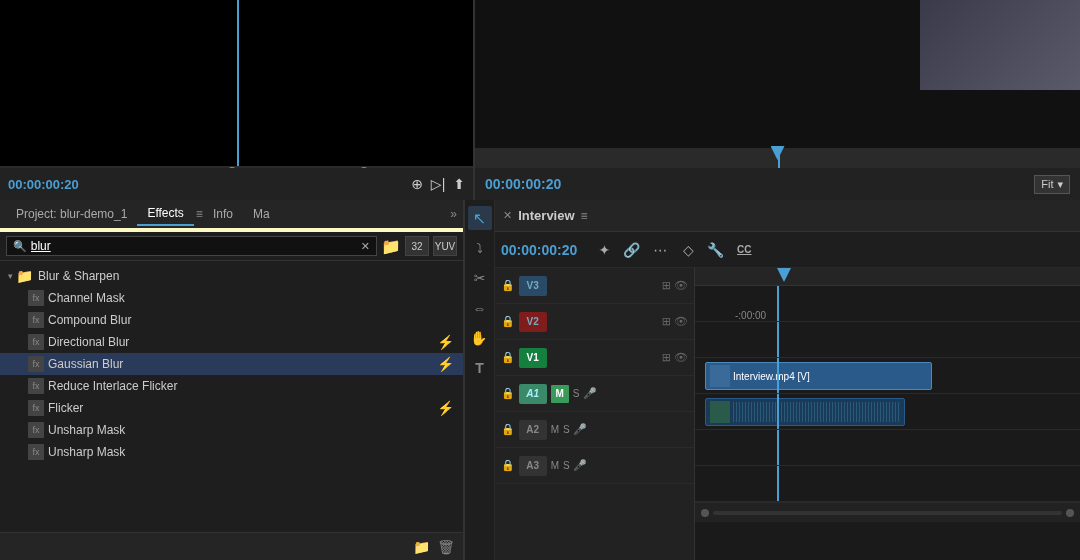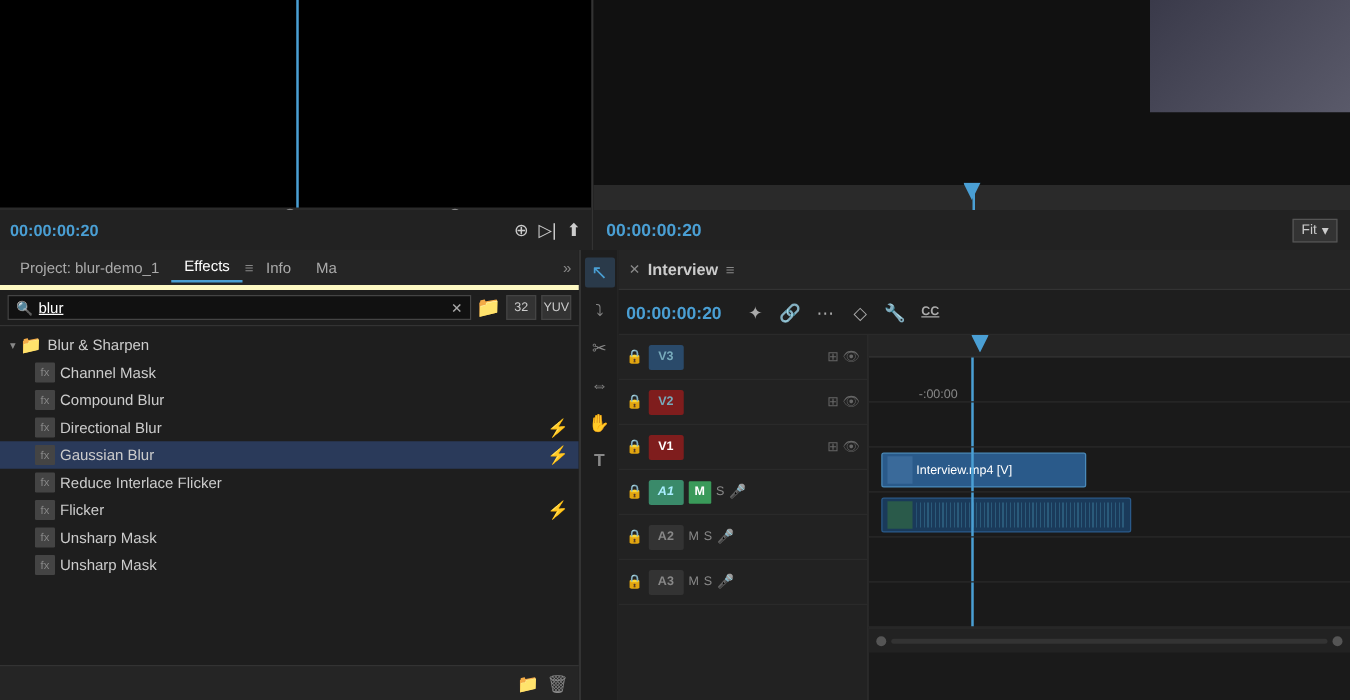--- a/index.html
+++ b/index.html
@@ -388,21 +388,21 @@
       display: flex;
       align-items: center;
       justify-content: center;
       font-size: 10px;
       font-weight: bold;
       cursor: pointer;
     }
 
     .v3-btn { background: #2a4a6a; color: #7ab; }
     .v2-btn { background: #7f1d1d; color: #7ab; }
-    .v1-btn { background: #7f1d1d; color: #fff; }
+    .v1-btn { background: #15803d; color: #fff; }
     .a1-btn { background: #3a8a6a; color: #aef; font-style: italic; }
     .a2-btn { background: #333; color: #888; }
     .a3-btn { background: #333; color: #888; text-align: right; }
 
     .track-icons {
       display: flex;
       gap: 3px;
       align-items: center;
       margin-left: auto;
     }
@@ -793,21 +793,21 @@
           <div class="track-clip-row">
             <div style="position:absolute;left:82px;top:0;width:2px;height:100%;background:#4a9fd4;z-index:5;"></div>
           </div>
 
           <div class="track-clip-row">
             <div style="position:absolute;left:82px;top:0;width:2px;height:100%;background:#4a9fd4;z-index:5;"></div>
           </div>
 
           <div class="track-clip-row">
             <div style="position:absolute;left:82px;top:0;width:2px;height:100%;background:#4a9fd4;z-index:5;"></div>
-            <div class="clip clip-video" style="left:10px;width:164px;">
+            <div class="clip clip-video" style="left:10px;width:227px;">
               <div class="clip-thumb"></div>
               <span>Interview.mp4 [V]</span>
             </div>
           </div>
 
           <div class="track-clip-row">
             <div style="position:absolute;left:82px;top:0;width:2px;height:100%;background:#4a9fd4;z-index:5;"></div>
             <div class="clip clip-audio" style="left:10px;width:200px;">
               <div class="clip-thumb" style="background:#2a5a4a;"></div>
               <div class="clip-waveform"></div>

